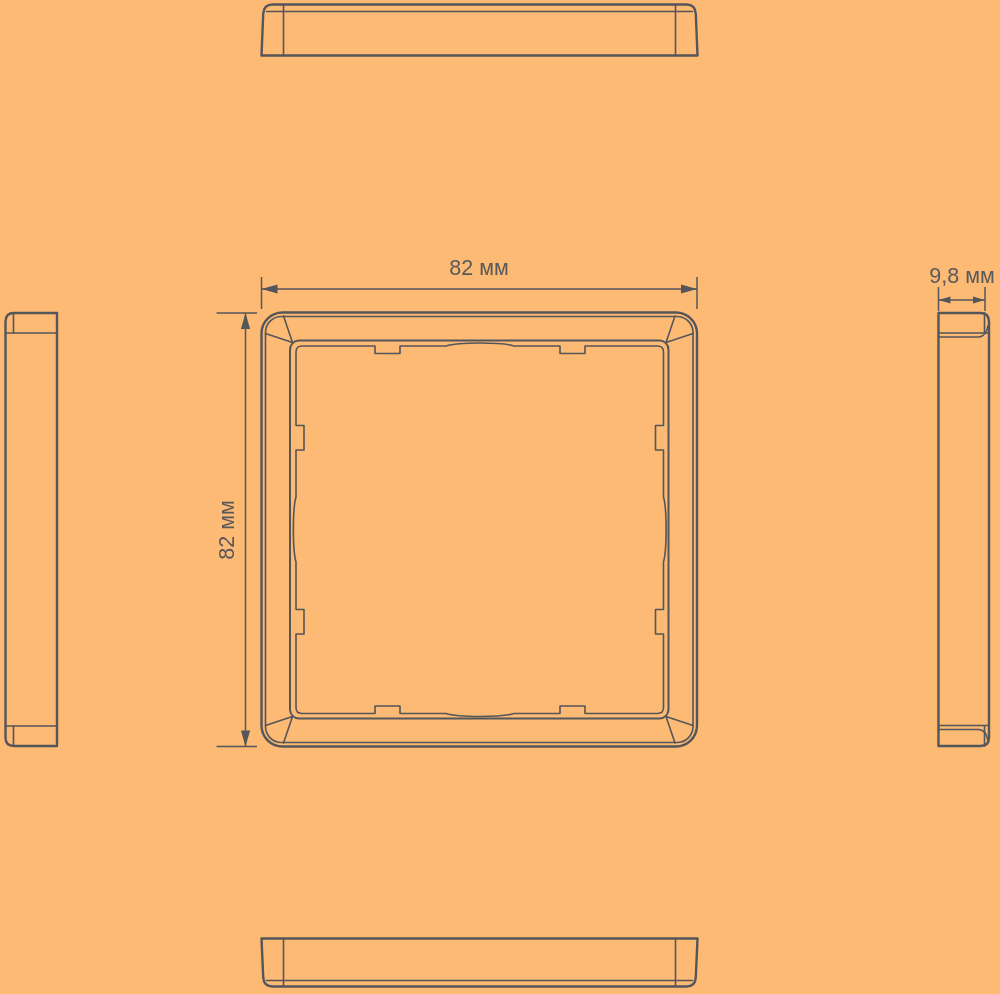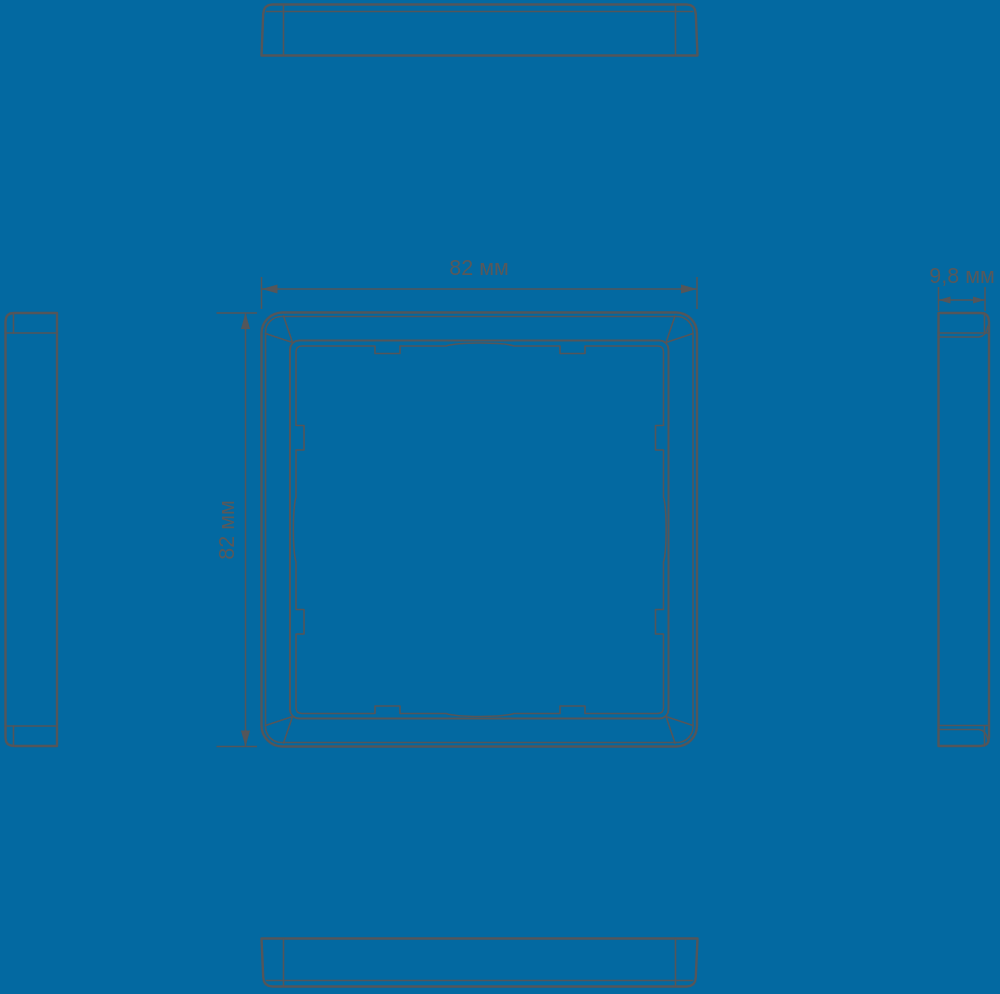--- a/index.html
+++ b/index.html
@@ -1,16 +1,16 @@
 <!DOCTYPE html>
 <html><head>
 <meta charset="utf-8">
 <style>
   html,body{margin:0;padding:0;background:#ffffff;}
-  .stage{position:relative;width:1000px;height:994px;background:#0369a1;overflow:hidden;}
+  .stage{position:relative;width:1000px;height:994px;background:#fdba74;overflow:hidden;}
   svg{display:block;}
   .ol{fill:none;stroke:#54565a;stroke-width:2.4;stroke-linejoin:round;stroke-linecap:round;}
   .il{fill:none;stroke:#54565a;stroke-width:1.6;stroke-linejoin:round;stroke-linecap:round;}
   .ml{fill:none;stroke:#54565a;stroke-width:2;stroke-linejoin:round;stroke-linecap:round;}
   .dl{fill:none;stroke:#54565a;stroke-width:1.5;stroke-linecap:butt;}
   .ar{fill:#54565a;stroke:none;}
   .dim{font-family:"Liberation Sans", sans-serif;font-size:21.5px;fill:#58595b;}
 </style>
 </head>
 <body>

